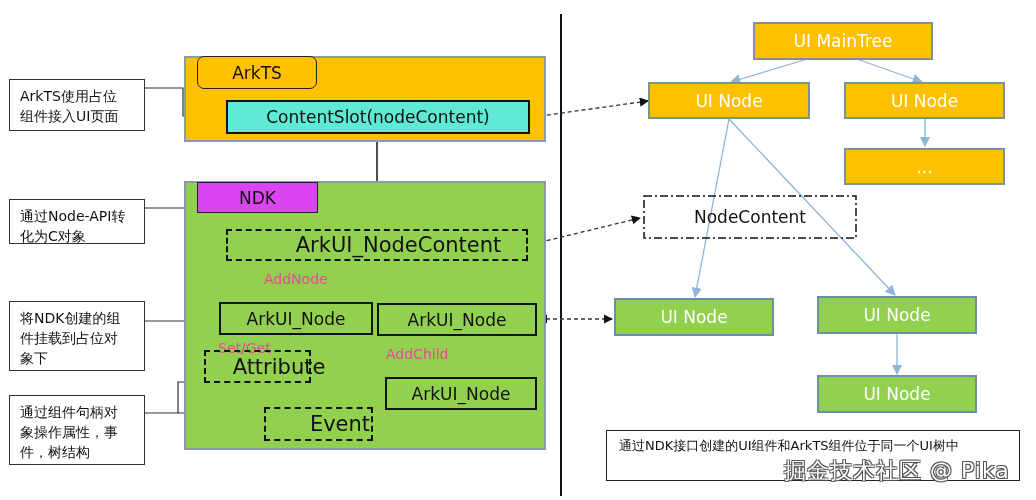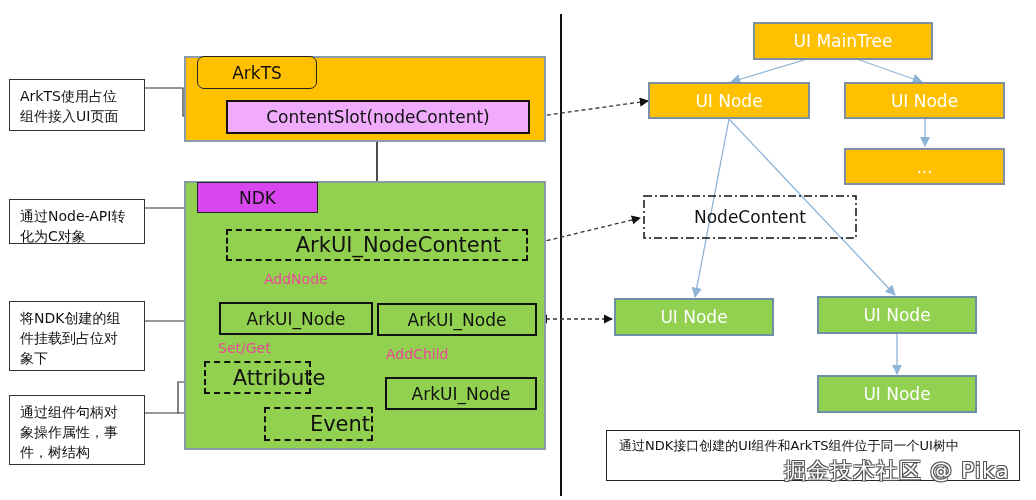--- a/index.html
+++ b/index.html
@@ -74,31 +74,31 @@
 化为C对象</div>
 <div class="abs note" style="left:9px;top:285px;width:136px;height:70px;">将NDK创建的组
 件挂载到占位对
 象下</div>
 <div class="abs note" style="left:9px;top:379px;width:136px;height:70px;">通过组件句柄对
 象操作属性，事
 件，树结构</div>
 
 <div class="abs container-orange" style="left:184px;top:56px;width:362px;height:86px;"></div>
 <div class="abs tag orange" style="left:197px;top:56px;width:120px;height:33px;border-radius:7px;">ArkTS</div>
-<div class="abs solid-box" style="left:226px;top:100px;width:304px;height:34px;background:#f0abfc;">ContentSlot(nodeContent)</div>
+<div class="abs solid-box" style="left:226px;top:100px;width:304px;height:34px;background:#5eead4;">ContentSlot(nodeContent)</div>
 
 <div class="abs container-green" style="left:184px;top:181px;width:362px;height:269px;"></div>
 <div class="abs tag green" style="left:197px;top:182px;width:121px;height:31px;">NDK</div>
 <div class="abs dash-box" style="left:226px;top:229px;width:302px;height:32px;">ArkUI_NodeContent</div>
 <div class="label" style="left:264px;top:271px;">AddNode</div>
 <div class="abs solid-box" style="left:219px;top:302px;width:154px;height:33px;">ArkUI_Node</div>
 <div class="abs solid-box" style="left:377px;top:303px;width:160px;height:33px;">ArkUI_Node</div>
 <div class="label" style="left:218px;top:340px;">Set/Get</div>
 <div class="label" style="left:386px;top:346px;">AddChild</div>
-<div class="abs dash-box" style="left:204px;top:361px;width:107px;height:33px;">Attribute</div>
+<div class="abs dash-box" style="left:204px;top:350px;width:107px;height:33px;">Attribute</div>
 <div class="abs dash-box" style="left:264px;top:407px;width:109px;height:34px;">Event</div>
 <div class="abs solid-box" style="left:385px;top:377px;width:152px;height:33px;">ArkUI_Node</div>
 
 <div class="abs tree-orange" style="left:753px;top:14px;width:180px;height:38px;margin-top:8px;">UI MainTree</div>
 <div class="abs tree-orange" style="left:648px;top:82px;width:162px;height:37px;">UI Node</div>
 <div class="abs tree-orange" style="left:844px;top:82px;width:161px;height:37px;">UI Node</div>
 <div class="abs tree-orange" style="left:844px;top:148px;width:161px;height:37px;">...</div>
 <div class="abs nodecontent" style="left:645px;top:197px;width:210px;height:40px;background:transparent;">NodeContent</div>
 <div class="abs tree-green" style="left:614px;top:298px;width:160px;height:38px;">UI Node</div>
 <div class="abs tree-green" style="left:817px;top:296px;width:160px;height:38px;">UI Node</div>

